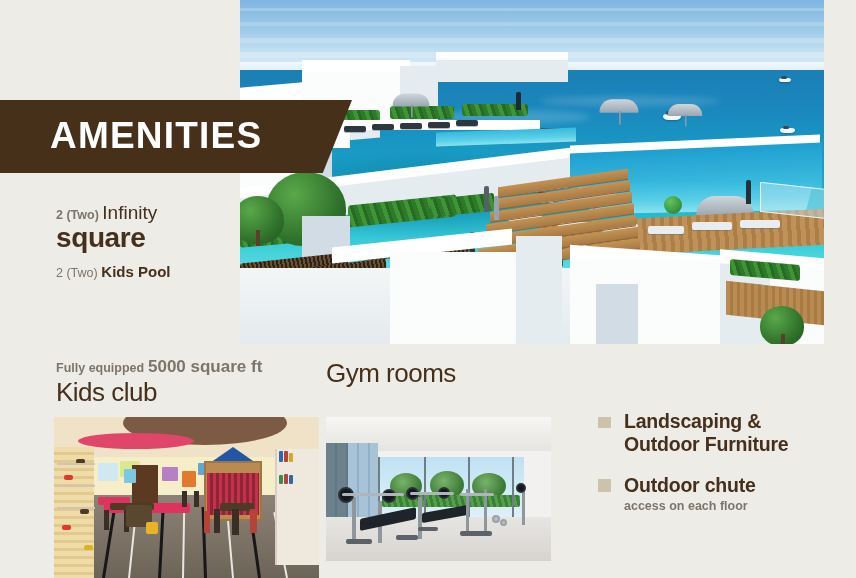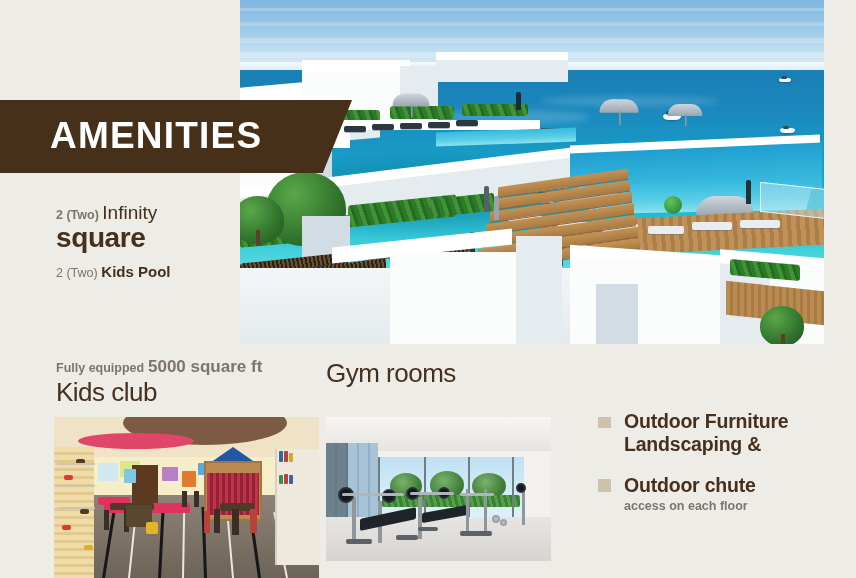--- a/index.html
+++ b/index.html
@@ -416,22 +416,22 @@
     <div class="g-foot" style="left:134px;top:114px;width:32px;height:5px"></div>
     <div class="g-post" style="left:196px;top:72px;width:3px;height:36px"></div>
     <div class="g-plate" style="left:190px;top:66px;width:10px;height:10px"></div>
     <div class="g-plate" style="left:166px;top:98px;width:8px;height:8px;background:#b9bfc4;border-color:#9aa1a7"></div>
     <div class="g-plate" style="left:174px;top:102px;width:7px;height:7px;background:#b9bfc4;border-color:#9aa1a7"></div>
   </div>
 
   <div class="bullets">
     <div class="bitem">
       <span class="bullet-sq"></span>
+      <div class="btext">Landscaping &amp;</div>
       <div class="btext">Outdoor Furniture</div>
-      <div class="btext">Landscaping &amp;</div>
     </div>
     <div class="bitem" style="margin-bottom:18px">
       <span class="bullet-sq"></span>
     </div>
     <div class="bitem">
       <span class="bullet-sq"></span>
       <div class="btext">Outdoor chute</div>
       <div class="bsub">access on each floor</div>
     </div>
   </div>

